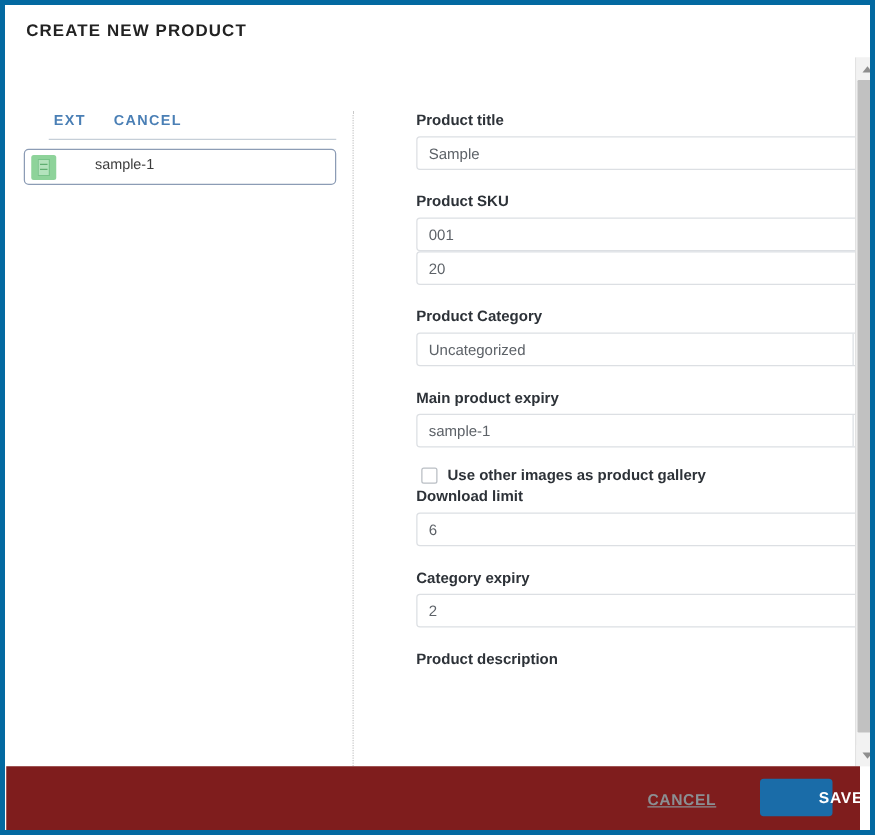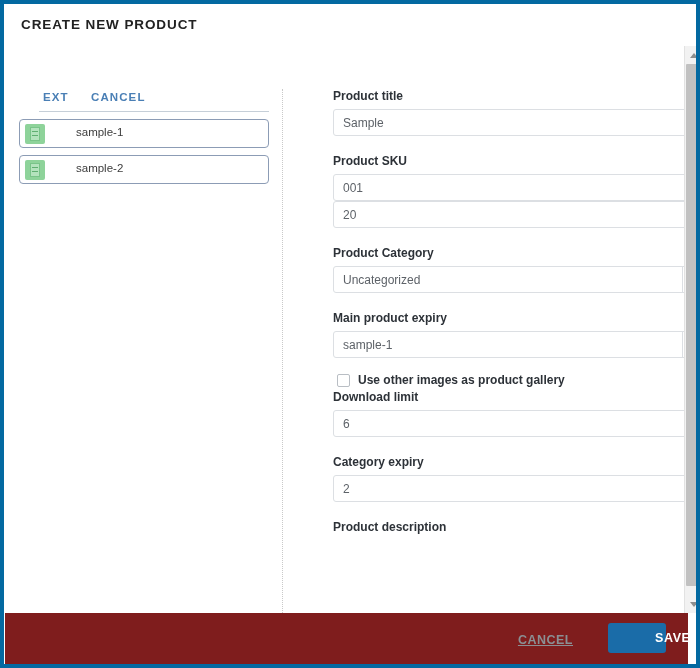--- a/index.html
+++ b/index.html
@@ -332,26 +332,20 @@
           <div class="col-title">CANCEL</div>
         </div>
 
         <div class="file-row">
           <div class="file-icon">
               <div class="sheet"></div>
             </div>
           <div class="file-name">sample-1</div>
         </div>
 
-        <div class="file-row">
-          <div class="file-icon">
-              <div class="sheet"></div>
-            </div>
-          <div class="file-name">sample-2</div>
-        </div>
       </div>
 
       <div class="form-panel">
 
         <div class="field-label">Product title</div>
         <div class="text-input">Sample</div>
 
         <div class="field-label spaced">Product SKU</div>
         <div class="text-input">001</div>
 

